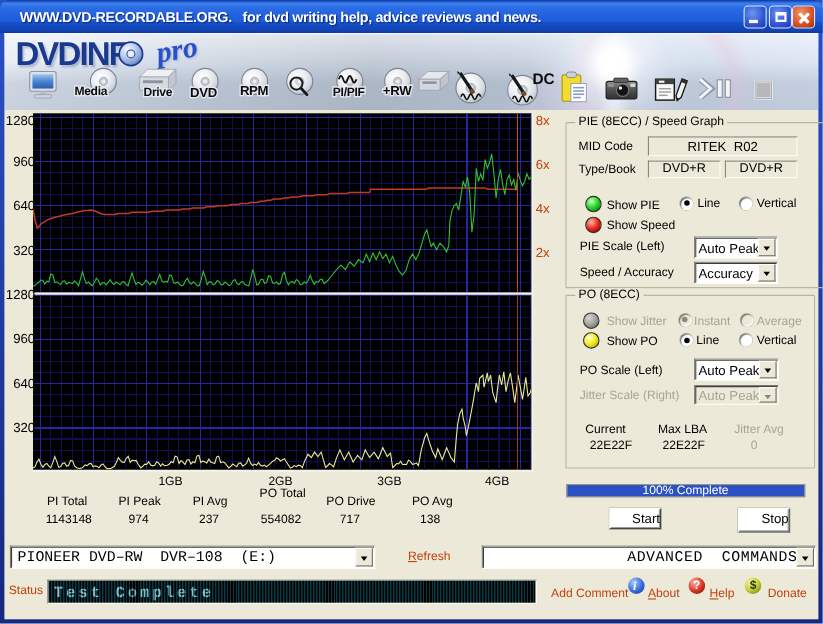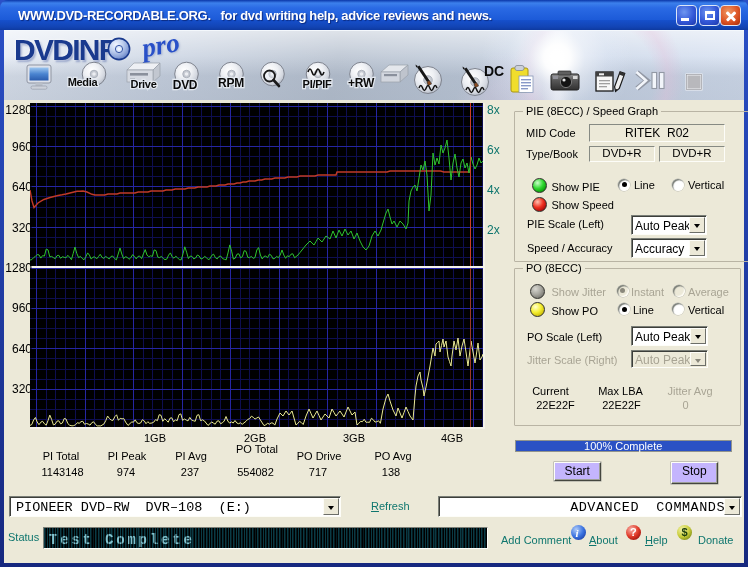--- a/index.html
+++ b/index.html
@@ -27,21 +27,21 @@
  radial-gradient(circle at 594px 48px, transparent 56px, rgba(232,188,215,.3) 70px, transparent 86px),
  radial-gradient(circle at 510px 80px, rgba(225,205,230,.25) 0 30px, transparent 60px),
  linear-gradient(180deg, rgba(255,255,255,.55) 0px, rgba(255,255,255,.15) 26px, rgba(138,150,168,.26) 46px, rgba(138,150,168,.3) 70px),
  linear-gradient(100deg,#e6ecf5 0%,#cdd6e4 22%,#b8c2d0 45%,#bfcad9 62%,#cdd8e9 80%,#d8e2f2 100%)}
 #banner .topline{position:absolute;left:0;top:0;width:740px;height:1px;background:#f4f8fc}
 #logo{position:absolute;left:10px;top:3px;height:32px}
 #logo .main{font-size:30px;font-weight:bold;color:#1a3a8e;letter-spacing:-1.7px;text-shadow:0 0 3px rgba(255,255,255,.9),1.5px 1.5px 2px rgba(90,110,170,.6)}
 #logo .pro{position:absolute;left:128px;top:-3px;font-family:"Liberation Serif",serif;font-style:italic;font-weight:bold;font-size:27px;color:#2950c8;transform:rotate(-10deg);text-shadow:1px 1px 2px rgba(120,140,190,.5)}
 
 #client{position:absolute;left:4px;top:100px;width:740px;height:463px;background:#ece9d8}
-.lbl{position:absolute;font-size:11px;color:#0f766e}
+.lbl{position:absolute;font-size:11px;color:#c2410c}
 .lblc{position:absolute;font-size:11px;color:#000;transform:translateX(-50%);white-space:nowrap}
 .lblr{position:absolute;font-size:12px;color:#000;transform:translateX(-100%);white-space:nowrap}
 
 #graphbox{position:absolute;left:26px;top:3px;width:455px;height:326px;border-right:2px solid #f4f2e8;border-bottom:2px solid #f4f2e8}
 #g1{position:absolute;left:0;top:0;width:453px;height:163px;background:#000;overflow:hidden}
 #gsep{position:absolute;left:0;top:163px;width:453px;height:2px;background:#f4f2e8}
 #g2{position:absolute;left:0;top:165px;width:453px;height:159px;background:#000;overflow:hidden}
 
 .group{position:absolute;border:1px solid #b9b4a4;border-radius:1px}
 .group .cap{position:absolute;left:8px;top:-7px;background:#ece9d8;padding:0 3px;font-size:11px;color:#000}
@@ -58,21 +58,21 @@
 .radio.dis.checked:after{background:#8a887c}
 .gtext{position:absolute;font-size:11px;color:#000;white-space:nowrap}
 .gtext.dis{color:#a8a494}
 .combo{position:absolute;height:20px;background:#fff;border:1px solid;border-color:#7a7e77 #fdfdf8 #fdfdf8 #7a7e77;box-shadow:inset 1px 1px 0 #3c3e3a}
 .combo .ctext{position:absolute;left:3px;top:2.5px;font-size:12px;color:#000;white-space:nowrap}
 .combo .cbtn{position:absolute;right:1px;top:1px;bottom:1px;width:16px;background:#ece9d8;border:1px solid;border-color:#fdfdf8 #6c6e68 #6c6e68 #fdfdf8}
 .combo .arr{position:absolute;left:3.5px;top:6px;width:0;height:0;border:3.5px solid transparent;border-top:4.5px solid #000;border-bottom:none}
 .combo.dis{background:#ece9d8}
 .combo.dis .ctext{color:#a8a494}
 .combo.dis .arr{border-top-color:#8a887c}
-.btn{position:absolute;background:#c4b5fd;border:1px solid;border-color:#fdfdf8 #44463f #44463f #fdfdf8;box-shadow:inset -1px -1px 0 #9c9e96, 0 0 0 .5px #9a9c94;text-align:center;font-size:12px;color:#000}
+.btn{position:absolute;background:#ffffff;border:1px solid;border-color:#fdfdf8 #44463f #44463f #fdfdf8;box-shadow:inset -1px -1px 0 #9c9e96, 0 0 0 .5px #9a9c94;text-align:right;font-size:12px;color:#000}
 
 #prog{position:absolute;background:#2b51c4;border:1px solid #92948c;text-align:center;color:#fff;font-size:11px}
 
 #lcd{position:absolute;background:repeating-linear-gradient(90deg,#0a3a44 0 0.9px,#051c22 0.9px 1.7px,#000 1.7px 2.7px);border:1px solid;border-color:#7a7e77 #fdfdf8 #fdfdf8 #7a7e77;overflow:hidden}
 #lcd .t{position:absolute;left:5px;top:4px;font-family:"Liberation Mono",monospace;font-weight:bold;font-size:14px;letter-spacing:2.8px;color:#82c2ce;text-shadow:0 0 1px #2a6a76}
 #lcd:after{content:"";position:absolute;left:0;top:0;right:0;bottom:0;background:repeating-linear-gradient(90deg,transparent 0 1.7px,rgba(0,0,0,.5) 1.7px 2.7px)}
 .ball{position:absolute;width:15px;height:15px;border-radius:50%}
 .u{text-decoration:underline}
 </style></head>
 <body>

